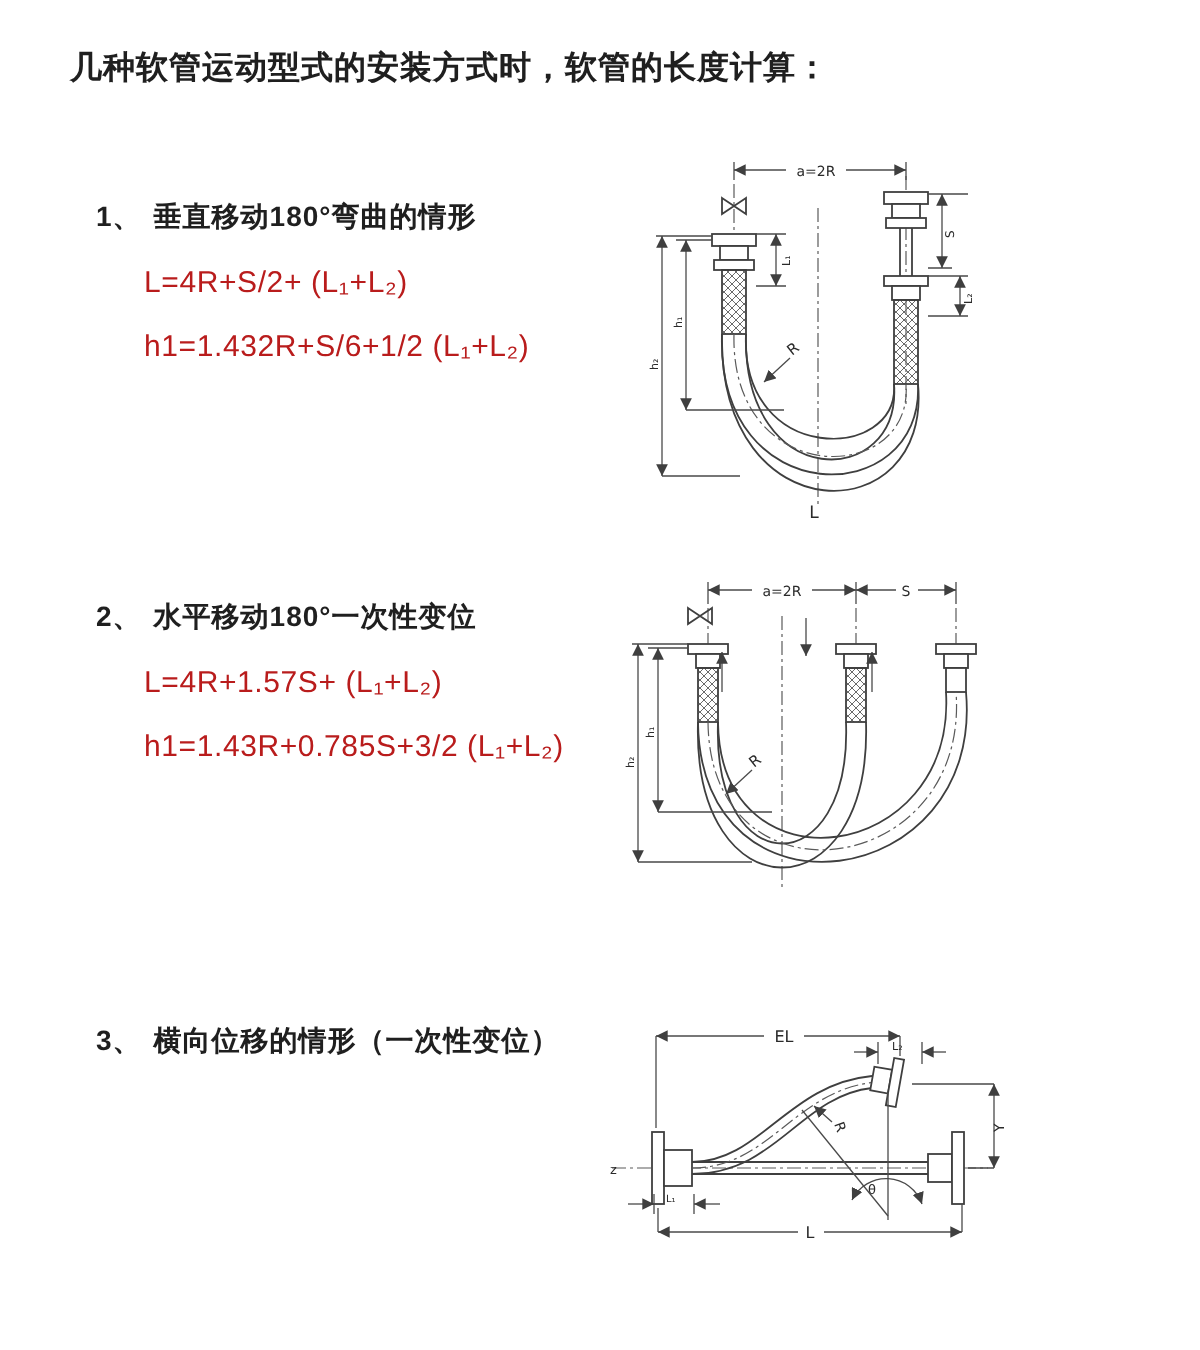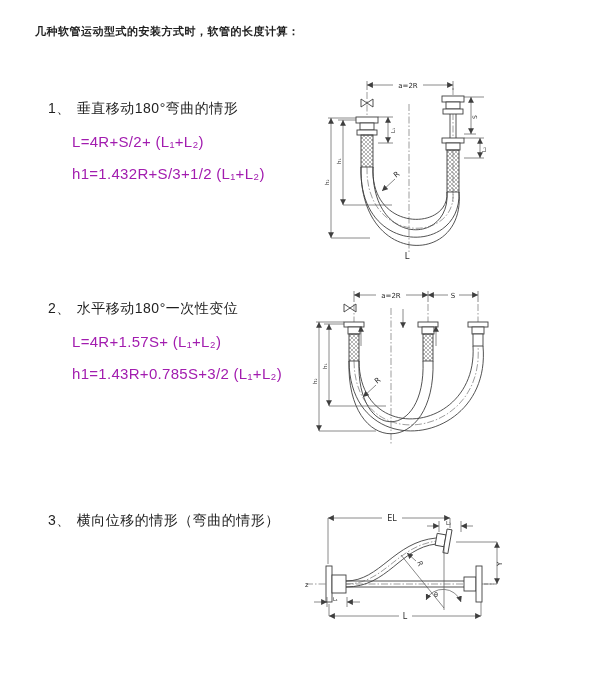--- a/index.html
+++ b/index.html
@@ -4,27 +4,27 @@
 <style>
   html,body{margin:0;padding:0;}
   body{
     width:600px;height:675px;background:#ffffff;
     font-family:"Liberation Sans","DejaVu Sans",sans-serif;
     color:#1f1f1f;overflow:hidden;position:relative;
   }
   .page{position:absolute;inset:0;background:#ffffff;}
   .title{
     position:absolute;left:35px;top:24px;
-    font-size:11px;font-weight:bold;letter-spacing:0.5px;
+    font-size:16px;font-weight:bold;letter-spacing:0.5px;
   }
   .section{position:absolute;left:48px;}
-  .sec-head{font-size:14px;font-weight:normal;letter-spacing:0.5px;white-space:nowrap;}
+  .sec-head{font-size:14px;font-weight:bold;letter-spacing:0.5px;white-space:nowrap;}
   .sec-head .num{margin-right:6px;}
   .formulas{margin-top:8px;padding-left:24px;}
-  .formula{font-size:15px;line-height:32px;letter-spacing:0.3px;white-space:nowrap;color:#a21caf;}
+  .formula{font-size:15px;line-height:32px;letter-spacing:0.3px;white-space:nowrap;color:#b91c1c;}
   #sec1{top:100px;}
   #sec2{top:300px;}
   #sec3{top:512px;}
   .diag{position:absolute;}
   #diag1{left:310px;top:70px;width:285px;height:192px;}
   #diag2{left:306px;top:284px;width:292px;height:174px;}
   #diag3{left:298px;top:504px;width:302px;height:140px;}
   svg{display:block;width:100%;height:100%;}
   svg text{font-family:"DejaVu Sans","Liberation Sans",sans-serif;fill:#2a2a2a;}
   .ln{stroke:#3f3f3f;stroke-width:0.9;fill:none;}
@@ -39,37 +39,37 @@
 <div class="page">
 
   <div class="title">几种软管运动型式的安装方式时，软管的长度计算：</div>
 
   <div class="section" id="sec1">
     <div class="sec-head">
       <span class="num">1、</span><span>垂直移动180°弯曲的情形</span>
     </div>
     <div class="formulas">
       <div class="formula">L=4R+S/2+ (L₁+L₂)</div>
-      <div class="formula">h1=1.432R+S/3+1/2 (L₁+L₂)</div>
+      <div class="formula">h1=1.432R+S/6+1/2 (L₁+L₂)</div>
     </div>
   </div>
 
   <div class="section" id="sec2">
     <div class="sec-head">
       <span class="num">2、</span><span>水平移动180°一次性变位</span>
     </div>
     <div class="formulas">
       <div class="formula">L=4R+1.57S+ (L₁+L₂)</div>
       <div class="formula">h1=1.43R+0.785S+3/2 (L₁+L₂)</div>
     </div>
   </div>
 
   <div class="section" id="sec3">
     <div class="sec-head">
-      <span class="num">3、</span><span>横向位移的情形（弯曲的情形）</span>
+      <span class="num">3、</span><span>横向位移的情形（一次性变位）</span>
     </div>
   </div>
 
   <div class="diag" id="diag1">
     <svg viewBox="0 0 285 192">
       <defs>
         <marker id="d1a" viewBox="0 0 10 10" refX="10" refY="5" markerWidth="9" markerHeight="9" orient="auto-start-reverse">
           <path d="M0,0L10,5L0,10z" fill="#3f3f3f"></path>
         </marker>
         <pattern id="d1h" width="4" height="4" patternUnits="userSpaceOnUse">

